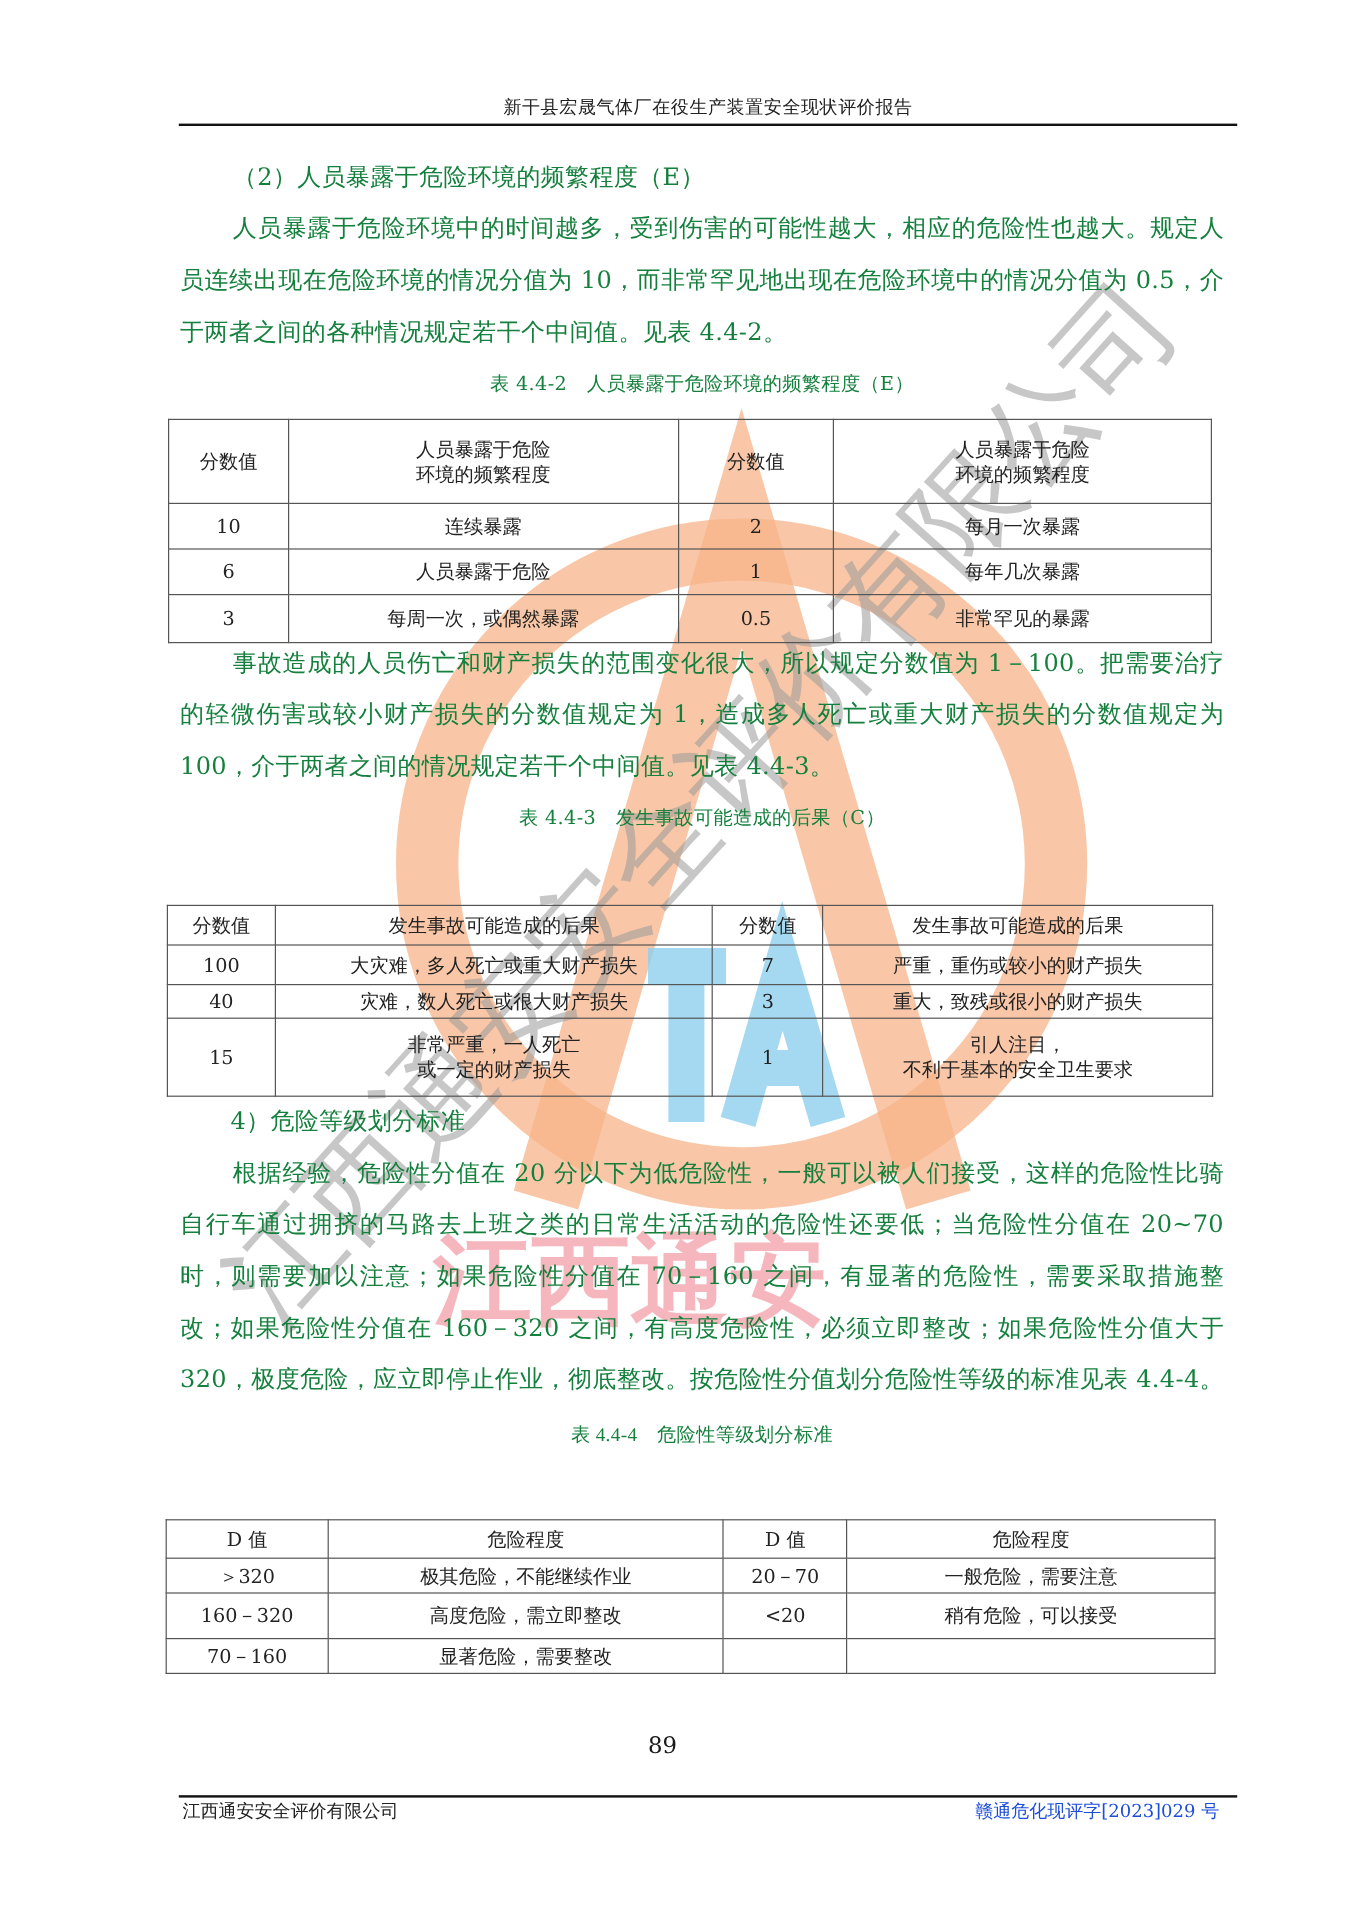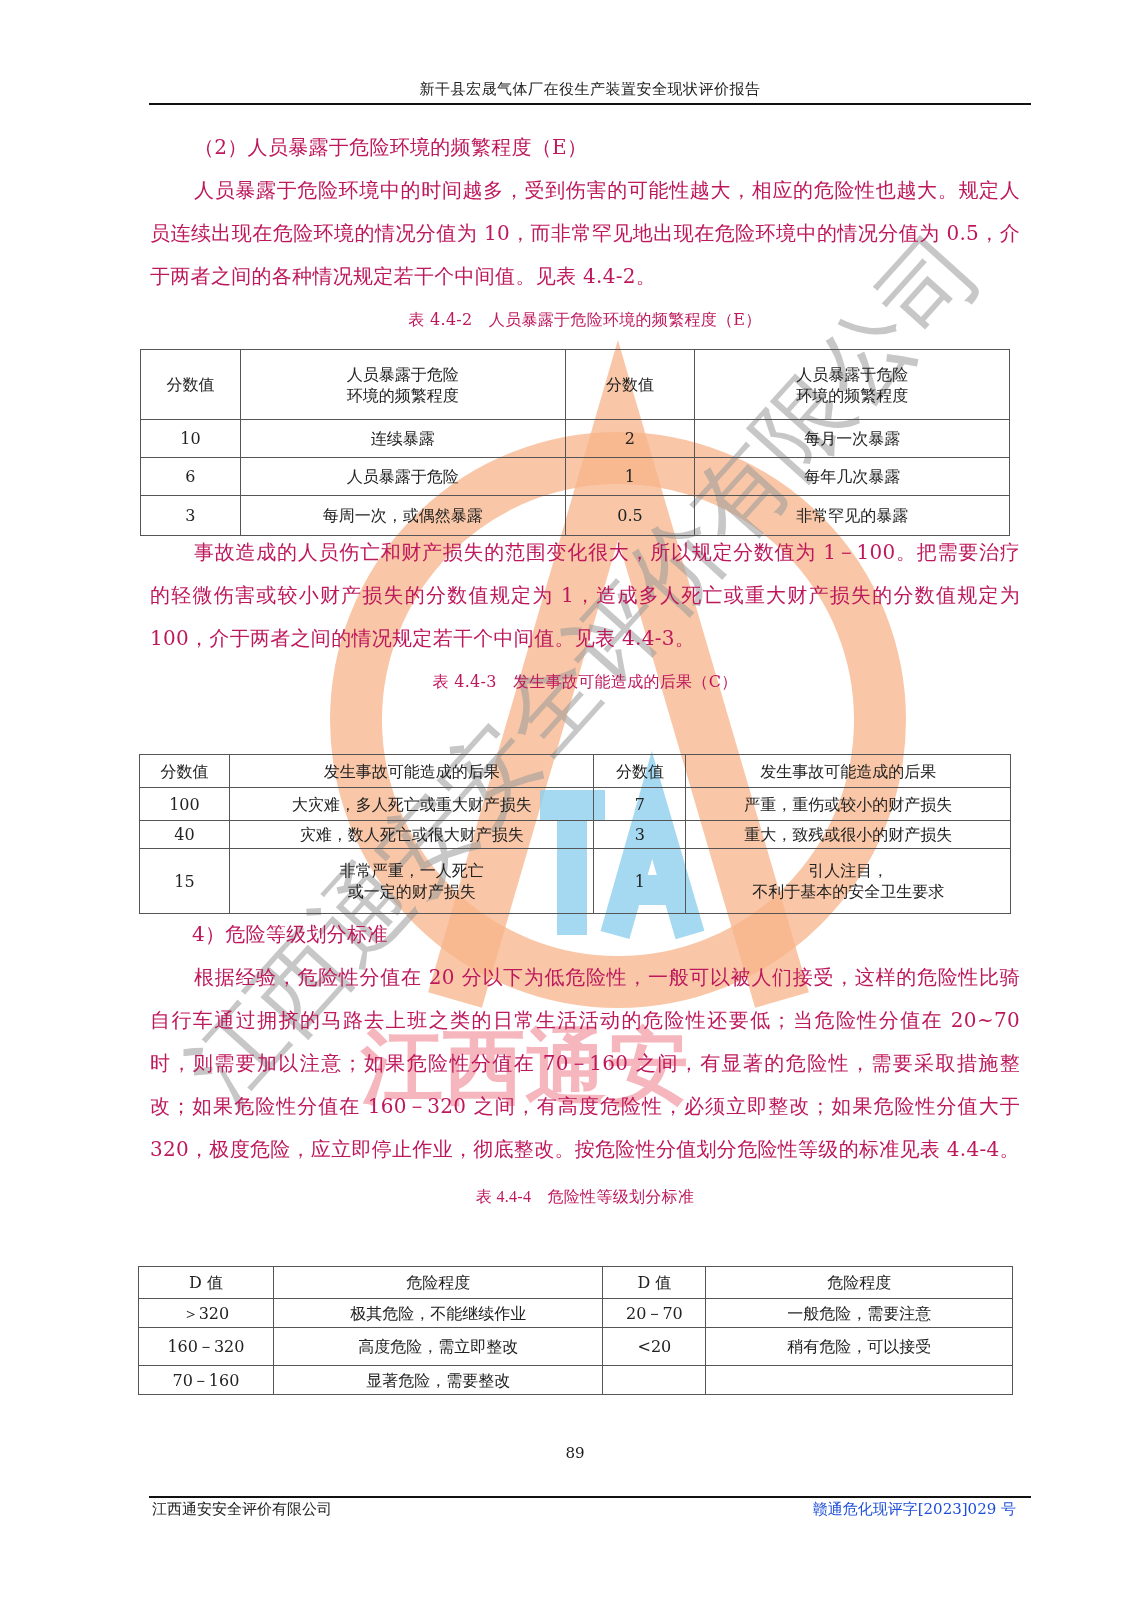--- a/index.html
+++ b/index.html
@@ -14,38 +14,38 @@
     .header-title {
       position: absolute; left: 150px; width: 880px; top: 80px;
       text-align: center; font-size: 15px; letter-spacing: 0.5px; color: #222;
     }
     .header-rule {
       position: absolute; left: 149px; width: 882px; top: 103px; height: 0;
       border-top: 2px solid #111;
     }
 
     
-    .text { position: absolute; left: 150px; width: 870px; font-size: 20px; line-height: 43px; color: #be185d; }
+    .text { position: absolute; left: 150px; width: 870px; font-size: 20px; line-height: 43px; color: #15803d; }
     .para { text-indent: 44px; text-align: justify; margin: 0; letter-spacing: 0.3px; }
     .heading-line { margin: 0; letter-spacing: 0.3px; }
     .caption { text-align: center; font-size: 16px; letter-spacing: 0.3px; }
 
     
     table.doc {
       position: absolute; border-collapse: collapse; font-size: 16px; color: #222;
       background: transparent;
     }
     table.doc td {
       border: 1px solid #555; text-align: center; vertical-align: middle;
       padding: 0 4px; line-height: 21px;
     }
     table.doc.outer-top { border-top: 1.5px solid #222; border-bottom: 1.5px solid #222; }
 
     
-    .page-number { position: absolute; left: 540px; width: 70px; top: 1444px; text-align: center; font-size: 15px; }
+    .page-number { position: absolute; left: 540px; width: 70px; top: 1444px; font-size: 19px; }
     .footer-rule { position: absolute; left: 149px; width: 882px; top: 1496px; border-top: 2px solid #111; }
     .footer-left { position: absolute; left: 152px; top: 1500px; font-size: 15px; color: #222; }
     .footer-right { position: absolute; right: 115px; top: 1500px; font-size: 15px; color: #1d4ed8; }
 
     
     .watermark { position: absolute; left: 0; top: 0; width: 1131px; height: 1600px; pointer-events: none; }
   </style>
 </head>
 <body>
 

